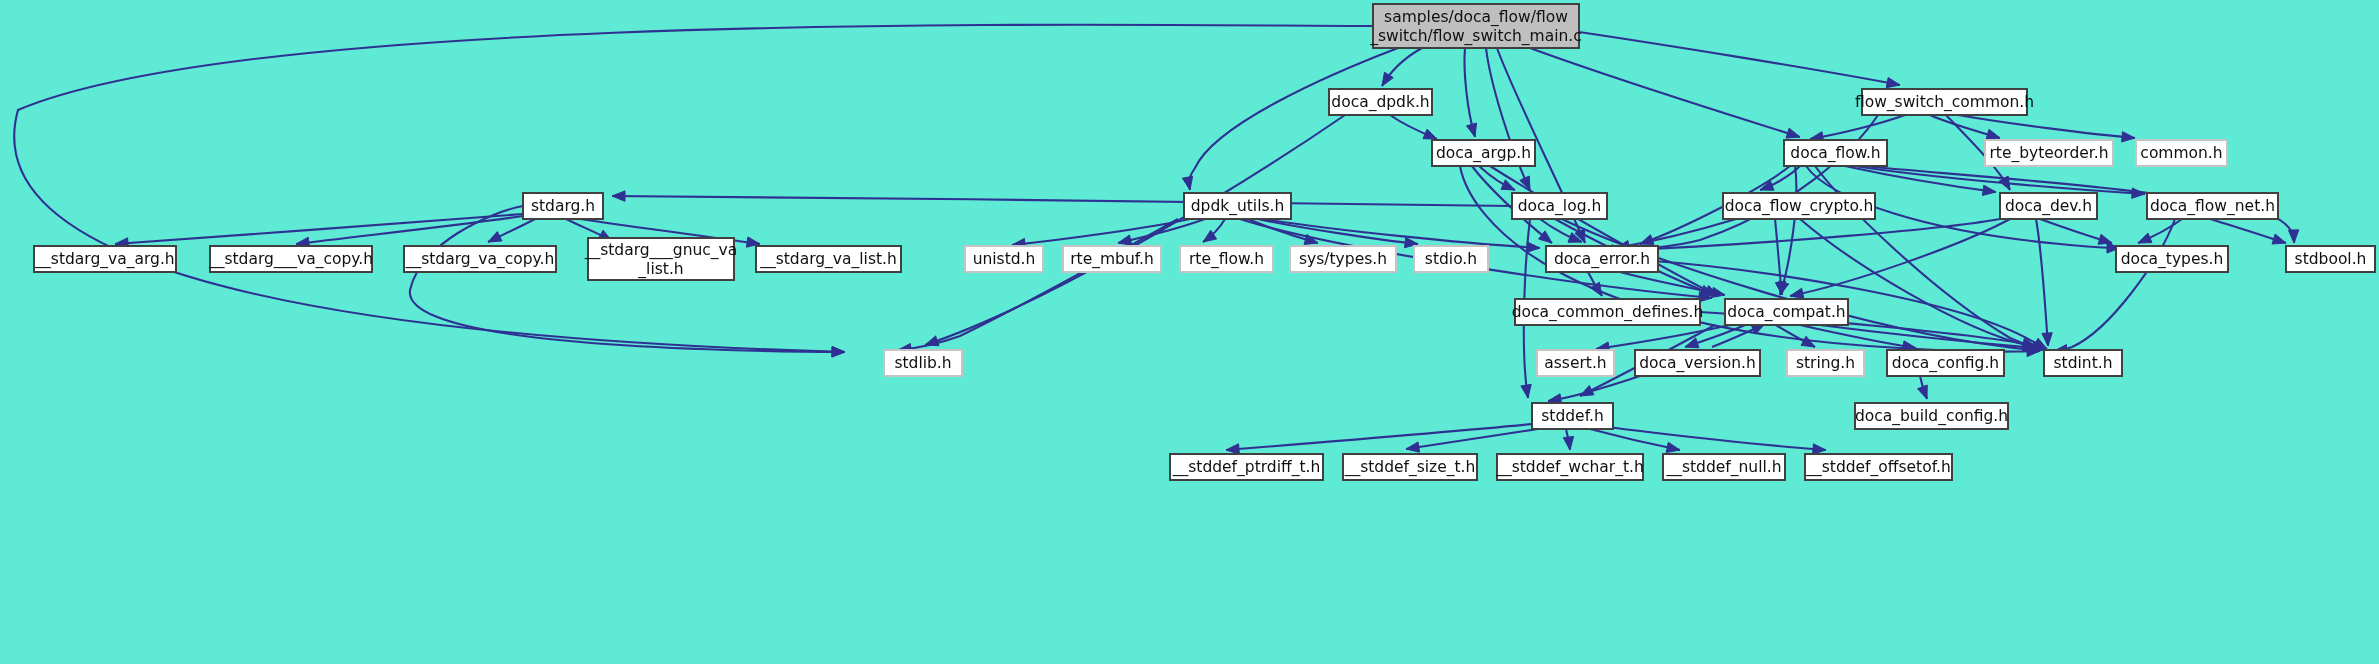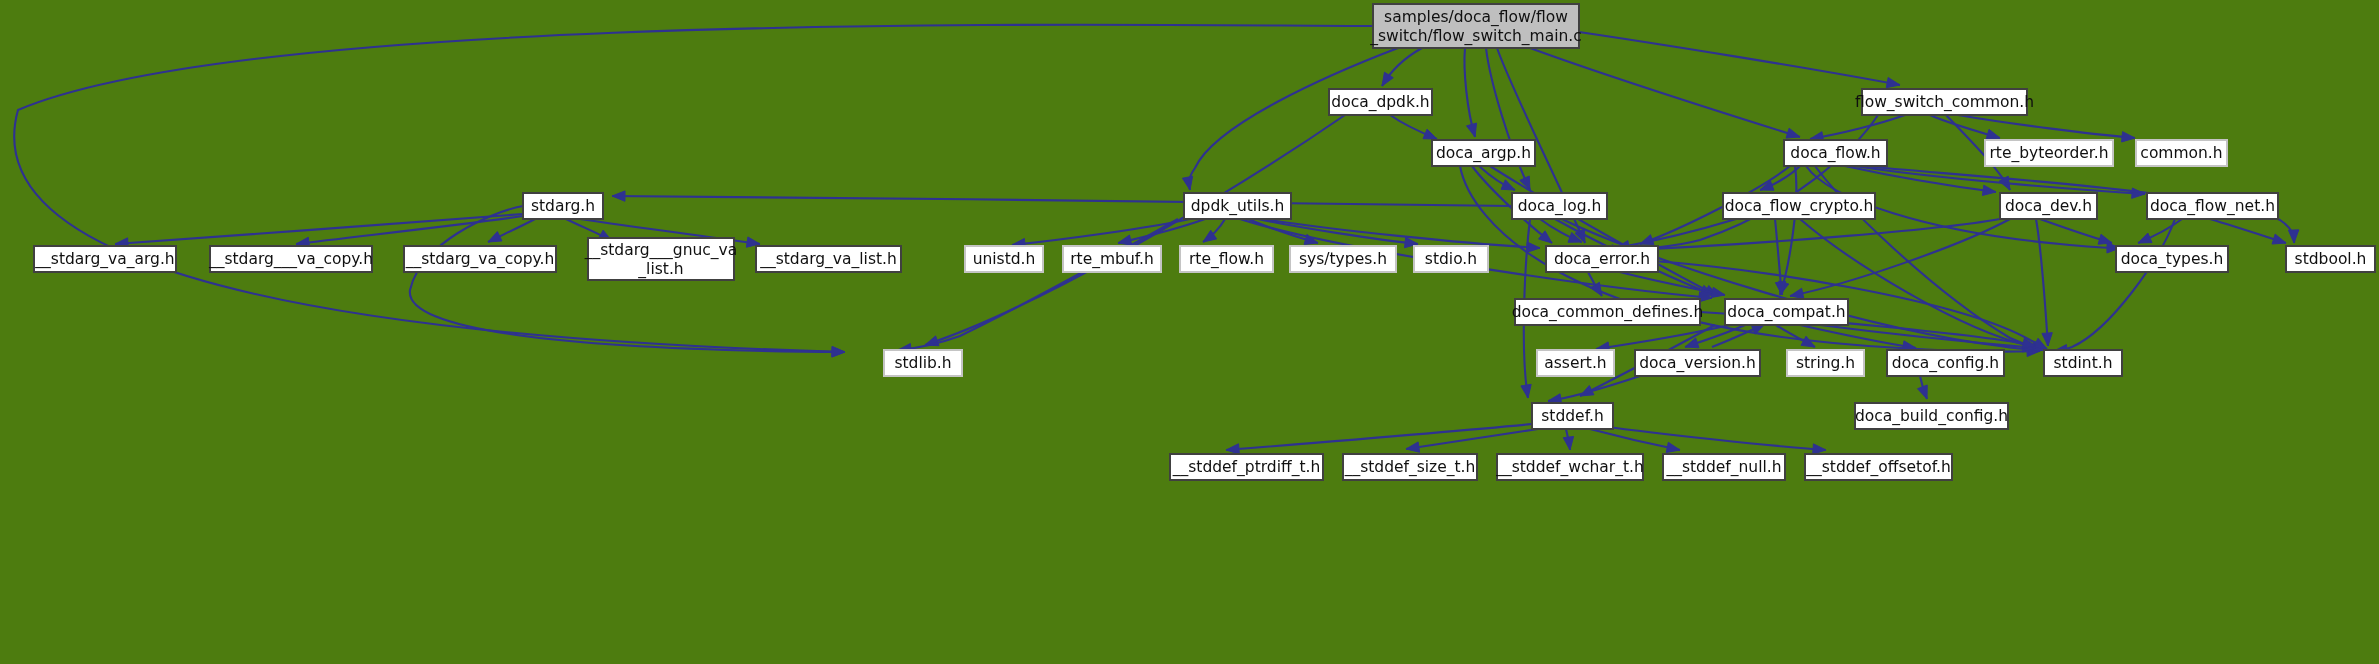--- a/index.html
+++ b/index.html
@@ -4,21 +4,21 @@
 <style>
   html, body {
     margin: 0;
     padding: 0;
     background: #ffffff;
   }
   #canvas-wrap {
     position: relative;
     width: 2379px;
     height: 664px;
-    background: #4d7c0f;
+    background: #5eead4;
     overflow: hidden;
     font-family: "DejaVu Sans", sans-serif;
     text-align: right;
   }
   svg#graph {
     position: absolute;
     left: 0;
     top: 0;
     width: 2379px;
     height: 664px;

